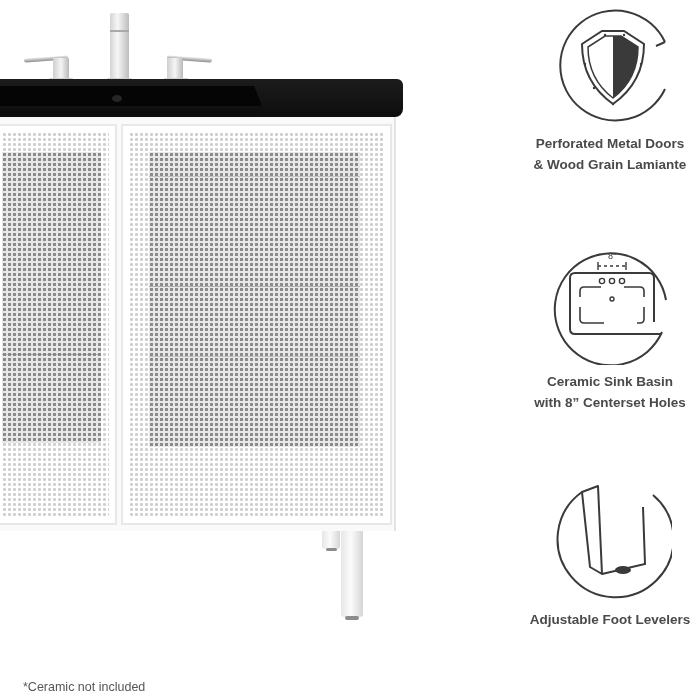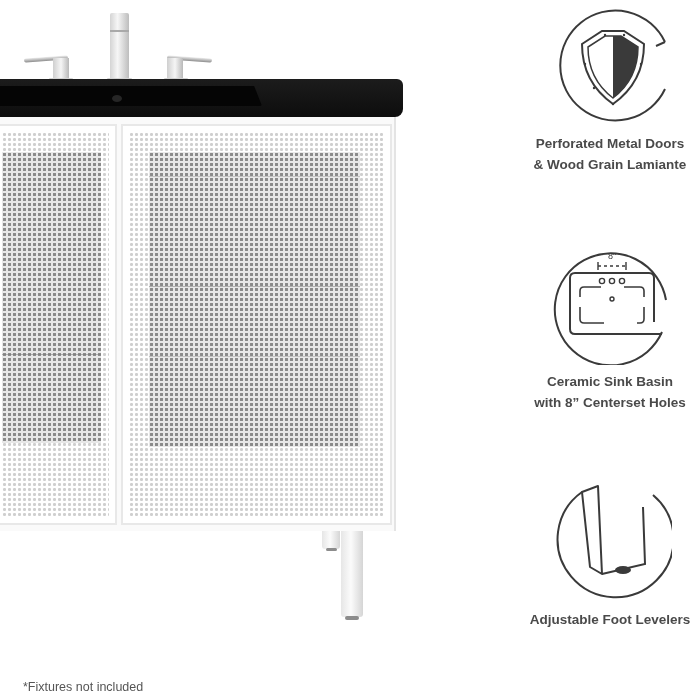--- a/index.html
+++ b/index.html
@@ -175,13 +175,13 @@
     <path d="M 30 10 L 46 4 L 50 92 L 38 85 Z" fill="none" stroke="#3a3a3a" stroke-width="2" stroke-linejoin="round"></path>
     <path d="M 50 92 L 93 82 L 91 25" fill="none" stroke="#3a3a3a" stroke-width="2"></path>
 
     <ellipse cx="71" cy="88" rx="8" ry="4" fill="#3a3a3a"></ellipse>
   </svg>
   <div class="feature-label" style="left:515px; top:609px;">
     <div>Adjustable Foot Levelers</div>
   </div>
 </div>
 
-<div class="abs footnote">*Fixtures not included</div>
+<div class="abs footnote">*Ceramic not included</div>
 
 </body></html>

